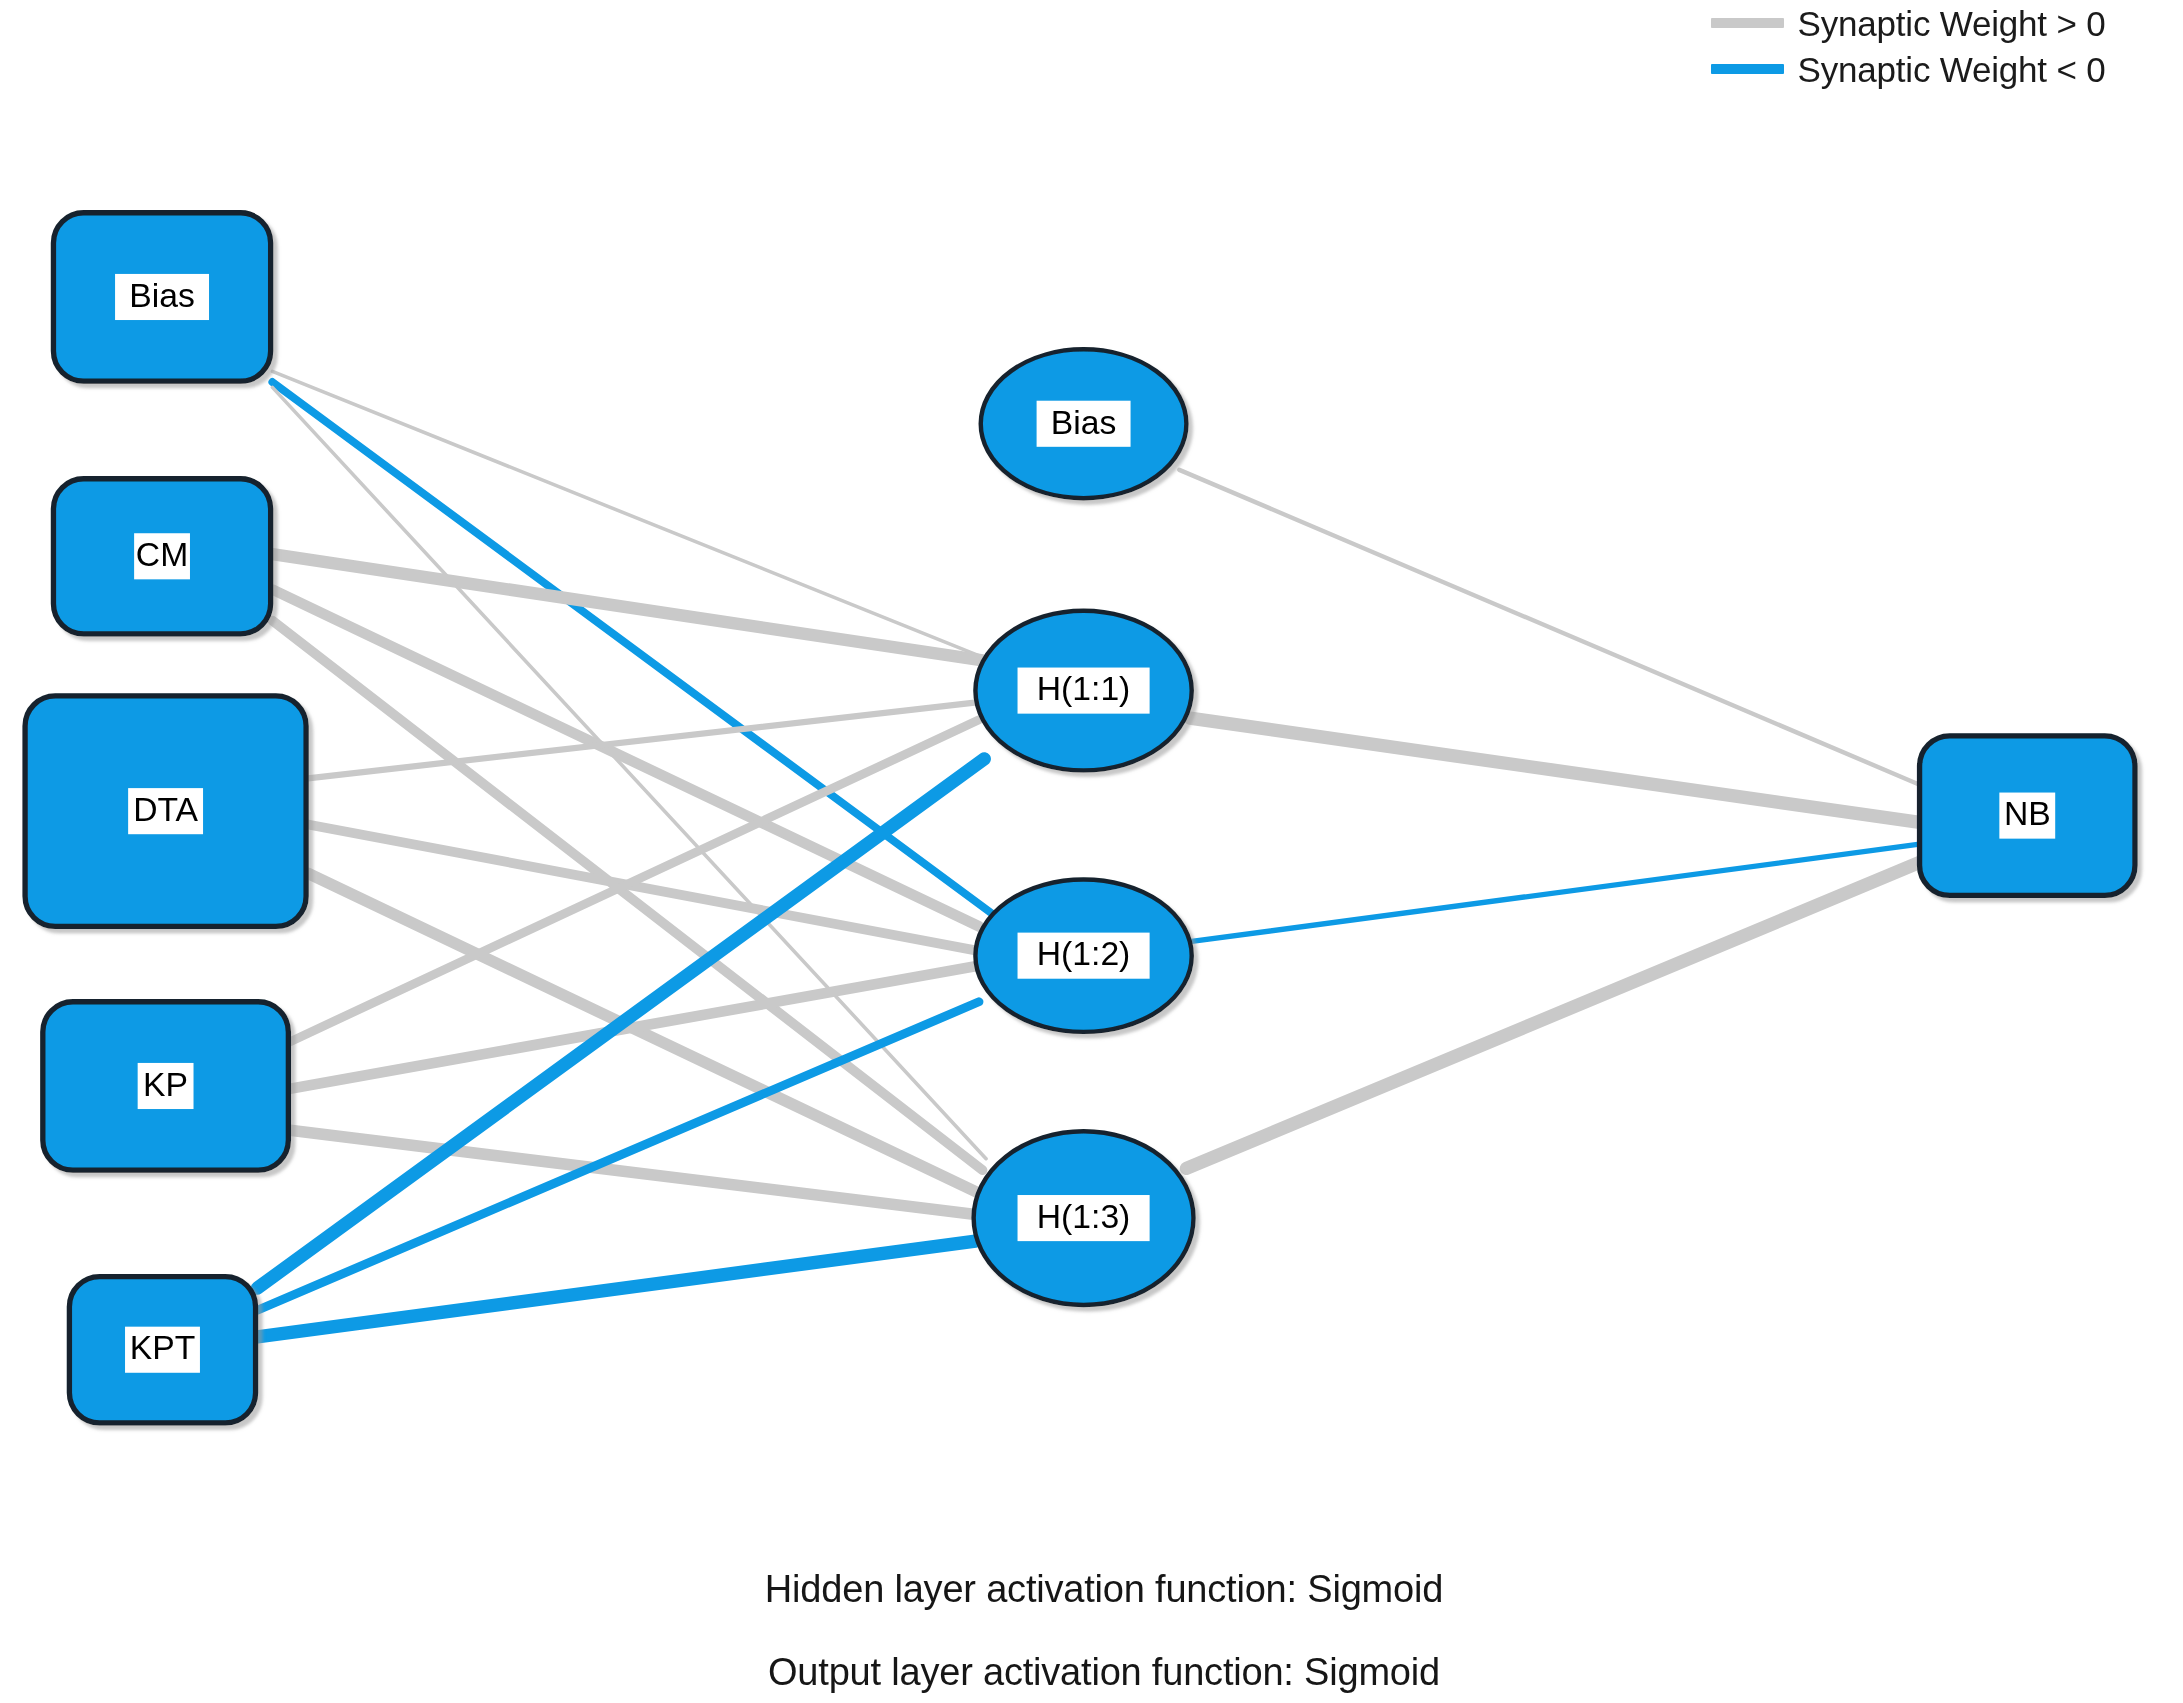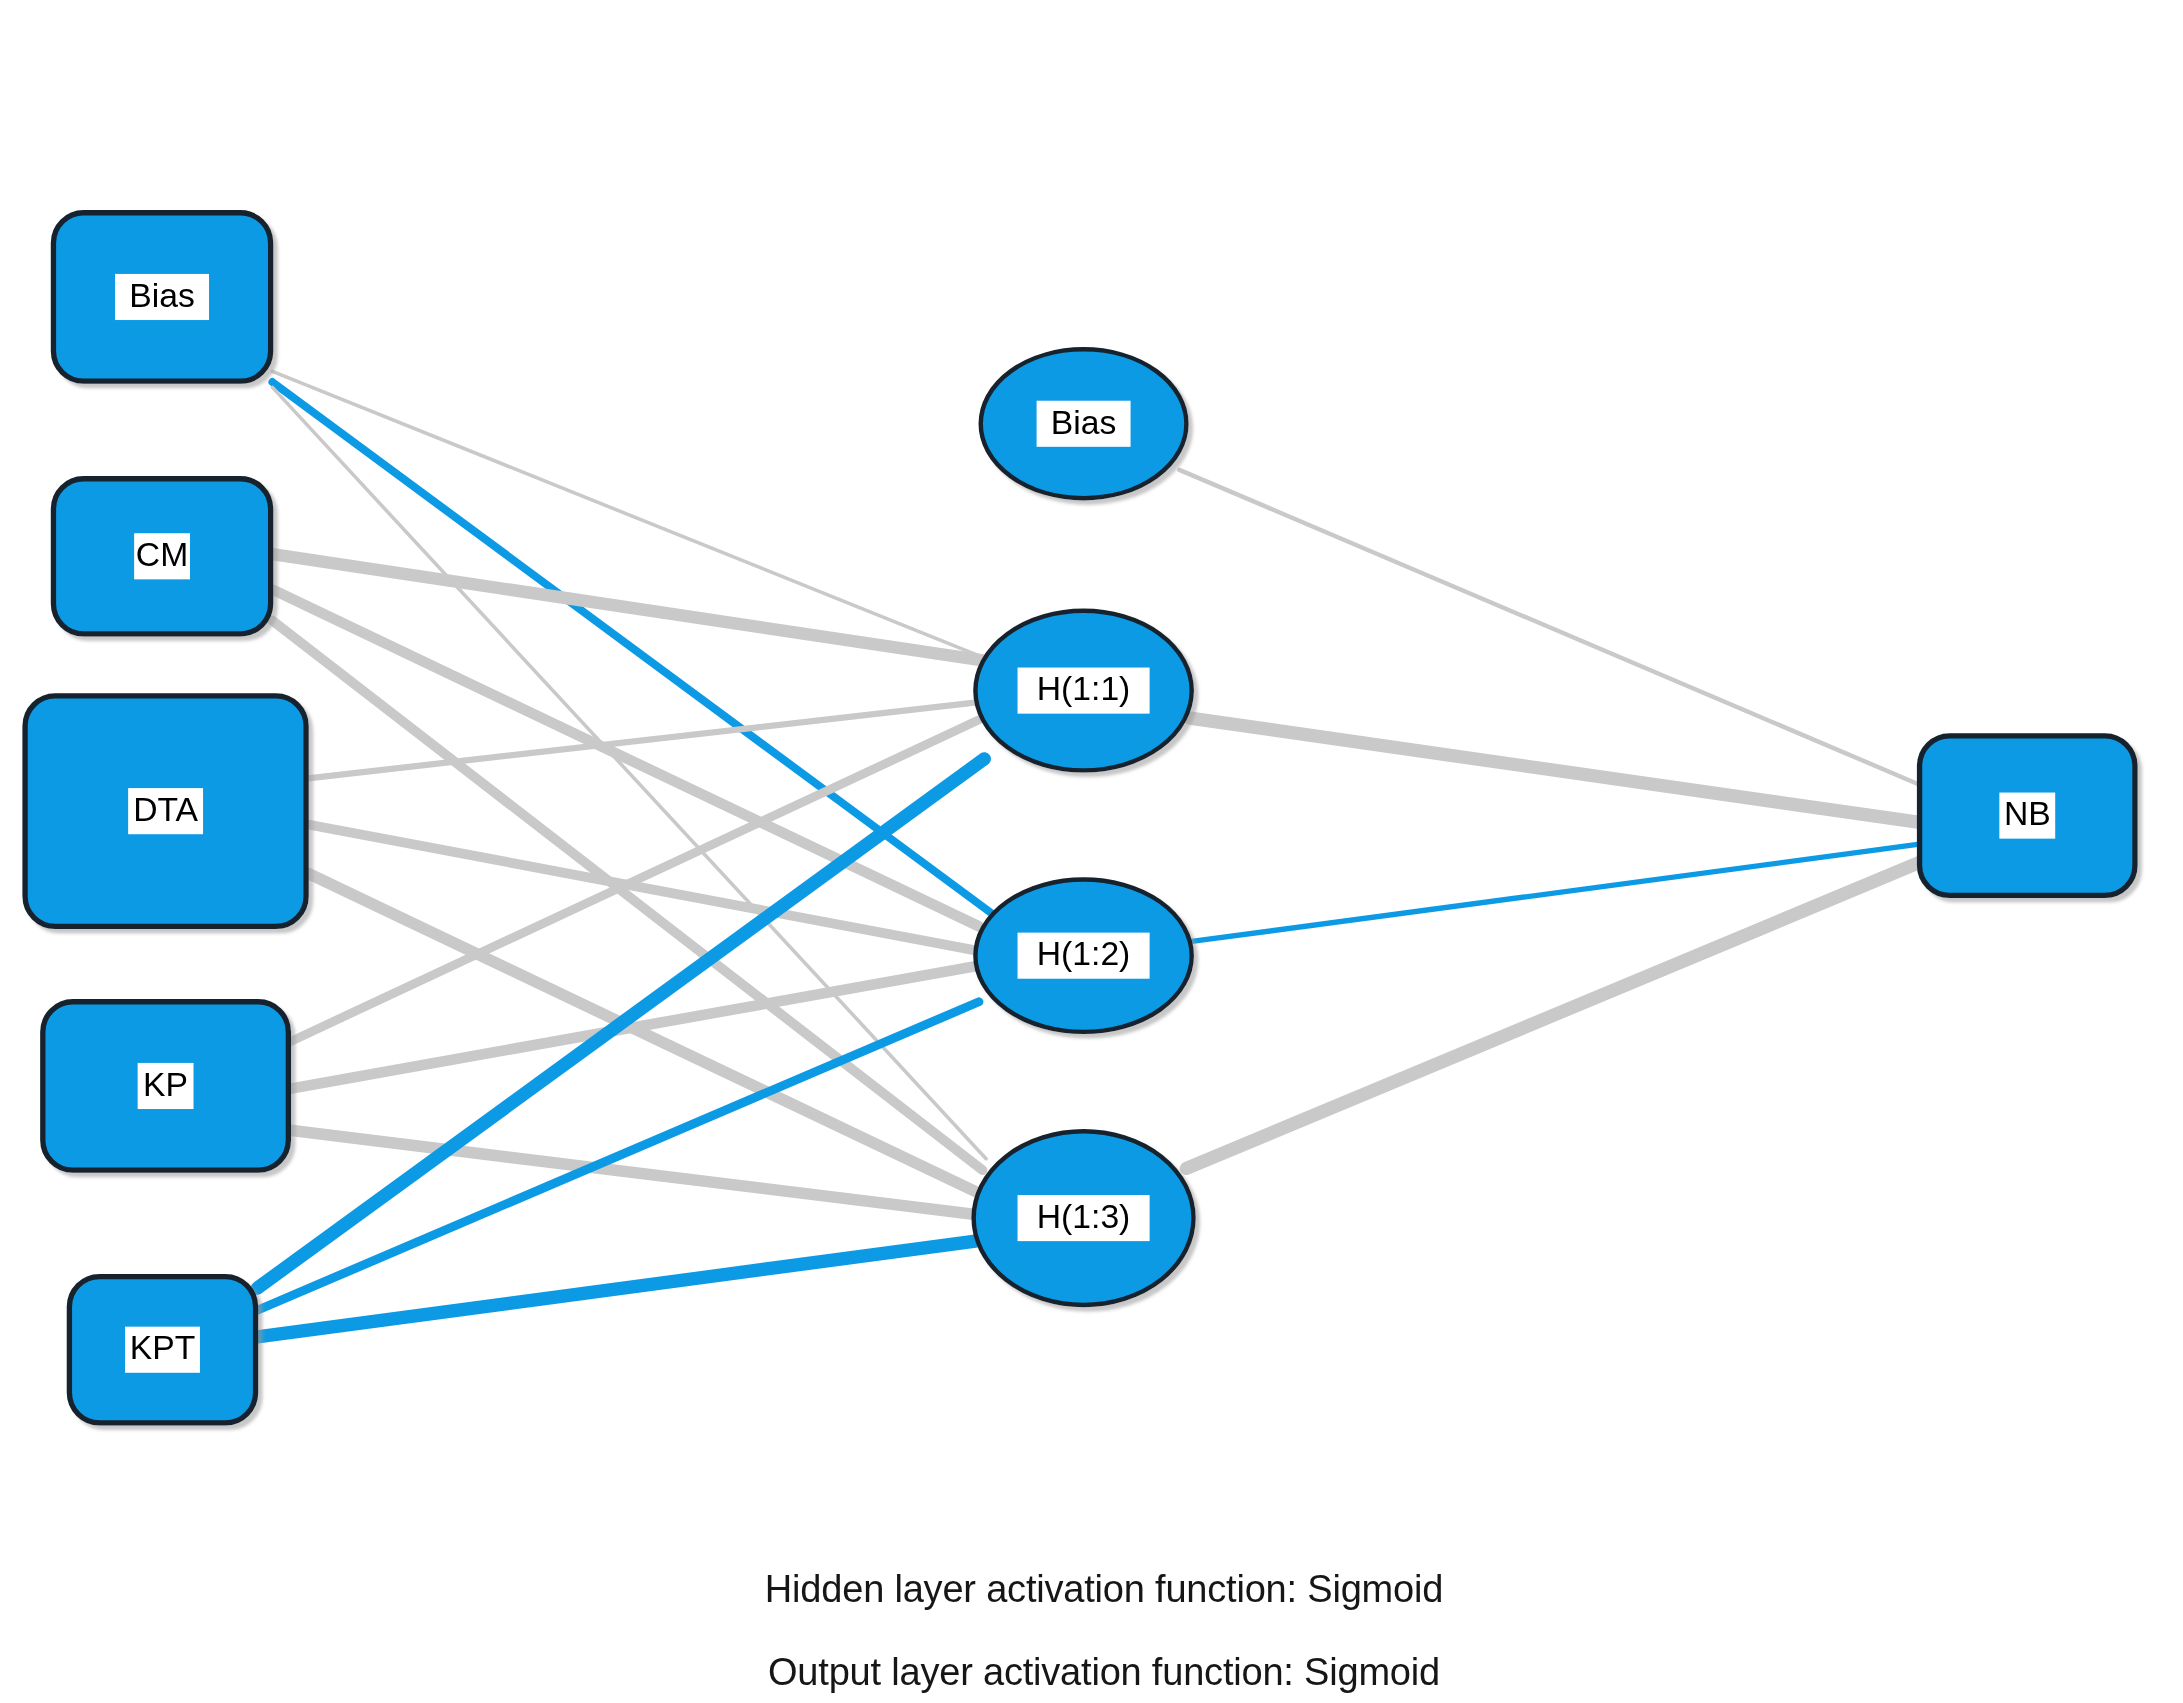--- a/index.html
+++ b/index.html
@@ -158,19 +158,27 @@
           <rect x="2165" y="830" width="243" height="180" rx="34" ry="34" fill="#0d9ae5" stroke="#16232d" stroke-width="6" filter="url(#nodeShadow)"></rect>
           <g>
             <rect x="2255" y="894" width="63" height="52" fill="#ffffff" stroke="none"></rect>
             <text x="2286.5" y="921" class="nodeLabel" fill="#000000">NB</text>
           </g>
         </g>
       </g>
   </svg>
 
   <div class="legend">
+    <div class="legend-row">
+      <div class="legend-swatch" style="background: rgb(201, 201, 201);"></div>
+      <div class="legend-label">Synaptic Weight &gt; 0</div>
+    </div>
+    <div class="legend-row">
+      <div class="legend-swatch" style="background: rgb(13, 154, 229);"></div>
+      <div class="legend-label">Synaptic Weight &lt; 0</div>
+    </div>
   </div>
 
   <div class="caption cap1">Hidden layer activation function: Sigmoid</div>
   <div class="caption cap2">Output layer activation function: Sigmoid</div>
 
 </div>
 
 
 </body></html>

